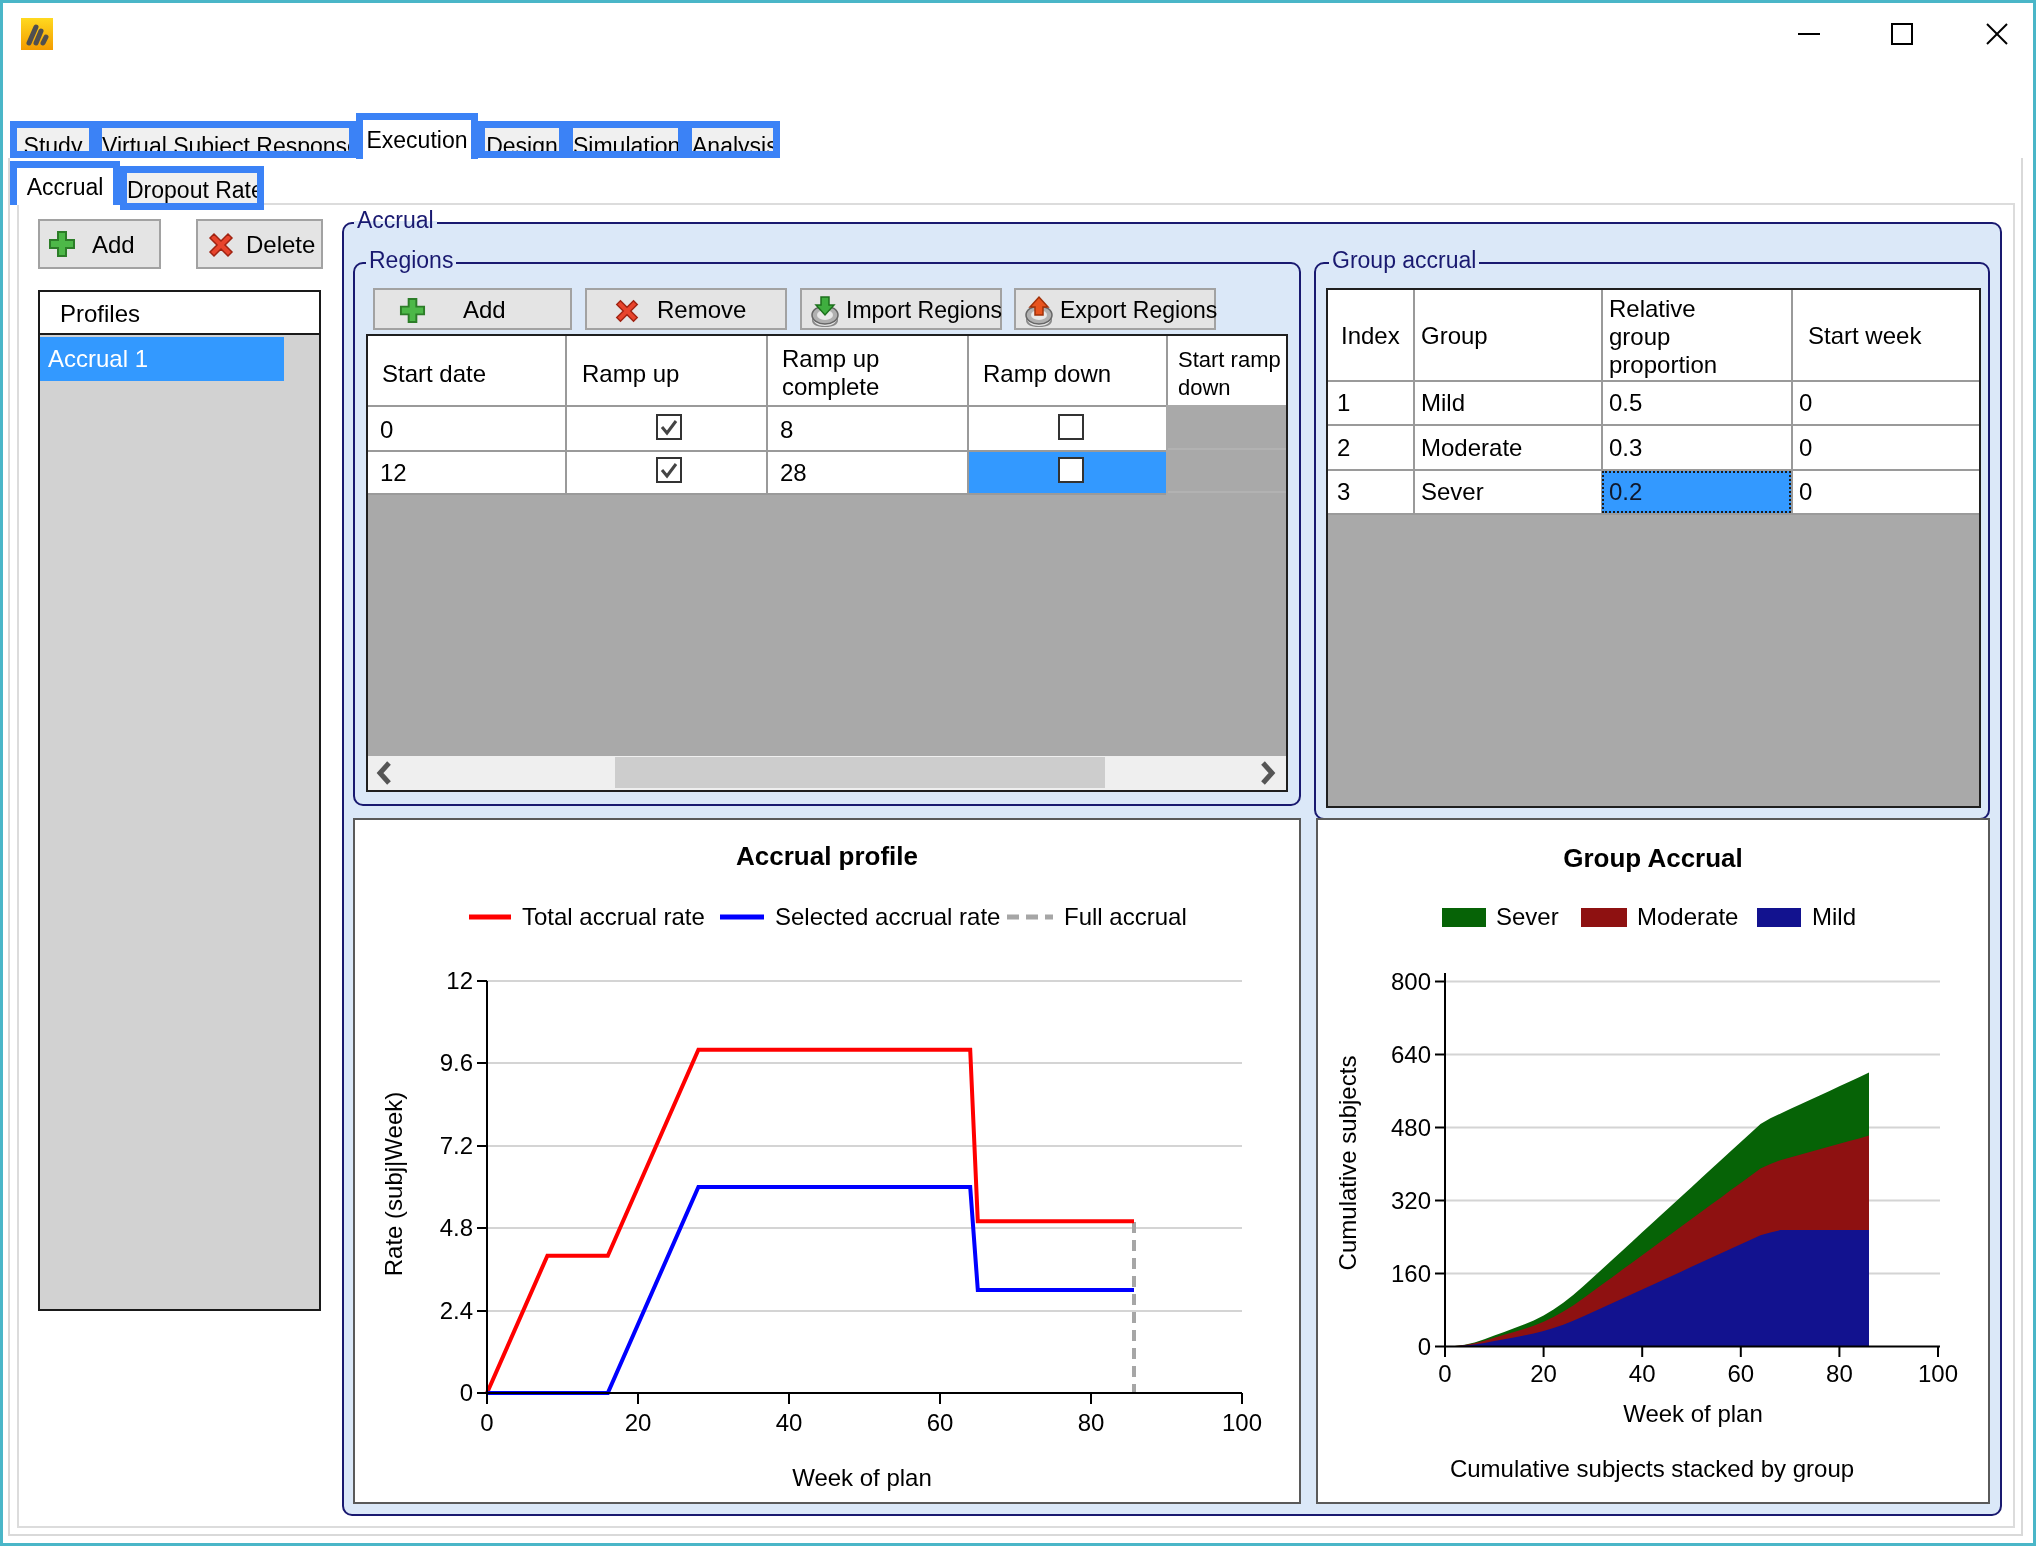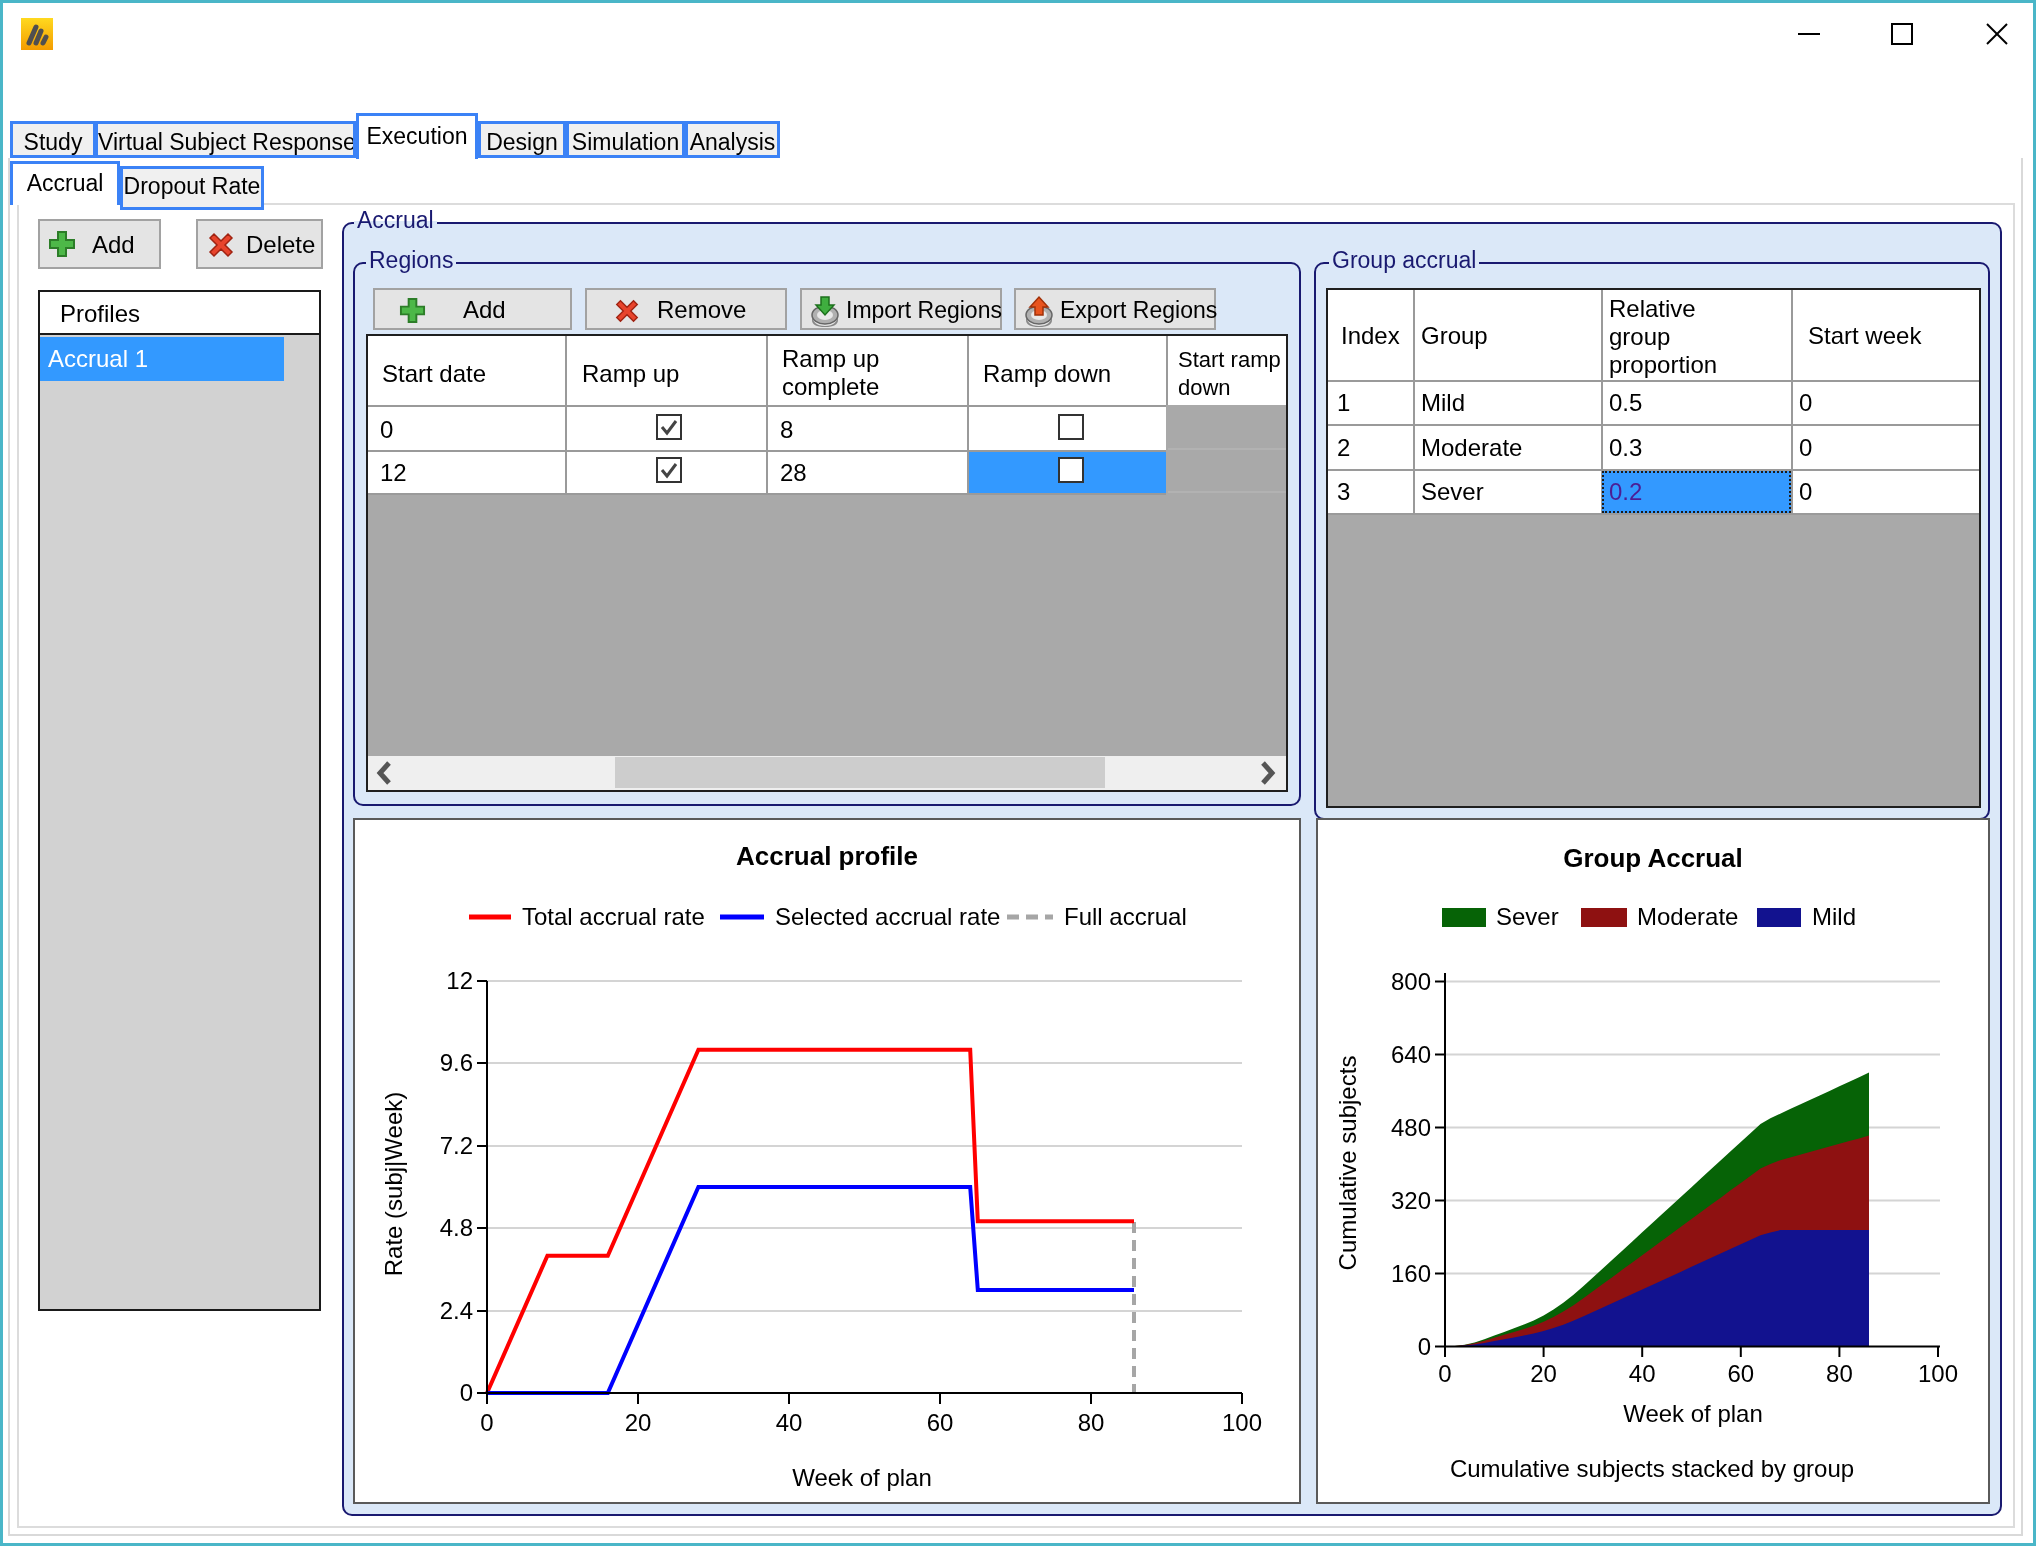--- a/index.html
+++ b/index.html
@@ -6,21 +6,21 @@
 html,body { width:2036px; height:1546px; }
 body { font-family:"Liberation Sans", sans-serif; position:relative; background:#fff; }
 .abs { position:absolute; }
 #win { position:absolute; left:0; top:0; width:2036px; height:1546px; background:#fff; }
 #frame { position:absolute; left:0; top:0; width:2036px; height:1546px; border:3px solid #4ab6c8; z-index:99; pointer-events:none; }
 #titlebar { position:absolute; left:3px; top:3px; width:2030px; height:59px; background:#fff; }
 #title-text { position:absolute; left:57px; top:19px; font-size:23px; color:#000; white-space:nowrap; }
 #menubar { position:absolute; left:3px; top:62px; width:2030px; height:48px; background:#f0f0f0; }
 .menuitem { position:absolute; top:11px; font-size:25px; color:#000; }
 #pagearea { position:absolute; left:3px; top:110px; width:2030px; height:1430px; background:#fff; }
-.tab { position:absolute; font-size:23px; white-space:nowrap; overflow:hidden; color:#000; background:#f0f0f0; border:3px solid #3b82f6; text-align:center; }
+.tab { position:absolute; font-size:23px; white-space:nowrap; overflow:hidden; color:#000; background:#f0f0f0; border:7px solid #3b82f6; text-align:center; }
 .gb-label { position:absolute; font-size:23px; color:#191970; white-space:nowrap; }
 .btn { position:absolute; background:#e4e4e4; border:2px solid #a2a2a2; font-size:24px; color:#000; white-space:nowrap; }
 .cell-num { position:absolute; font-size:24px; color:#000; }
 svg text { font-family:"Liberation Sans", sans-serif; }
 </style>
 </head>
 <body>
 <div id="win">
   <div id="frame"></div>
   <div id="titlebar">
@@ -197,21 +197,21 @@
     <div class="cell-num" style="left:93px; top:99px;">Mild</div>
     <div class="cell-num" style="left:281px; top:99px;">0.5</div>
     <div class="cell-num" style="left:471px; top:99px;">0</div>
     <div class="cell-num" style="left:9px; top:144px;">2</div>
     <div class="cell-num" style="left:93px; top:144px;">Moderate</div>
     <div class="cell-num" style="left:281px; top:144px;">0.3</div>
     <div class="cell-num" style="left:471px; top:144px;">0</div>
     <div class="cell-num" style="left:9px; top:188px;">3</div>
     <div class="cell-num" style="left:93px; top:188px;">Sever</div>
     <div class="abs" style="left:274px; top:181px; width:189px; height:42px; background:#3399ff; border:2px dotted #1a1a1a;">
-      <div class="abs" style="left:5px; top:5px; font-size:24px; color:#4c1d95;">0.2</div>
+      <div class="abs" style="left:5px; top:5px; font-size:24px; color:#0f172a;">0.2</div>
     </div>
     <div class="cell-num" style="left:471px; top:188px;">0</div>
   </div>
 
   <div class="abs" style="left:353px; top:818px; width:948px; height:686px; background:#fff; border:2px solid #5a5a5a;"></div>
   <div class="abs" style="left:1316px; top:818px; width:674px; height:686px; background:#fff; border:2px solid #5a5a5a;"></div>
   <svg class="abs" style="left:353px; top:818px;" width="948" height="690">
     <text x="474" y="47" font-size="26" font-weight="bold" text-anchor="middle">Accrual profile</text>
     <line x1="116" y1="99" x2="158" y2="99" stroke="#ff0000" stroke-width="5"></line>
     <text x="169" y="107" font-size="24">Total accrual rate</text>

